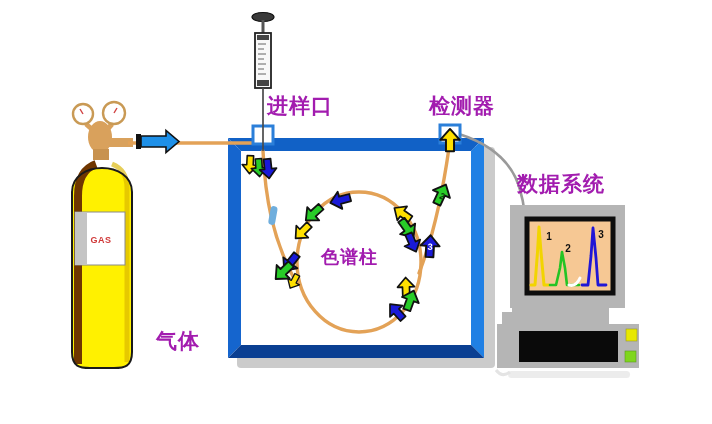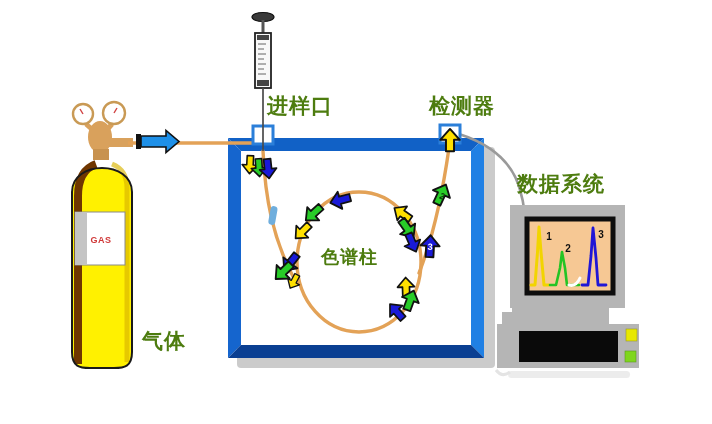--- a/index.html
+++ b/index.html
@@ -2,21 +2,21 @@
 <html><head>
 <meta charset="utf-8">
 <style>
   html,body{margin:0;padding:0;background:#ffffff;}
   #stage{
     position:relative;width:712px;height:424px;background:#ffffff;
     font-family:"Liberation Sans",sans-serif;overflow:hidden;
   }
   #diagram-svg{position:absolute;left:0;top:0;}
   .lbl{
-    position:absolute;font-weight:bold;font-size:21px;color:#4d7c0f;
+    position:absolute;font-weight:bold;font-size:21px;color:#a21caf;
     letter-spacing:1px;white-space:nowrap;line-height:1.1;
   }
   .lbl-column{font-size:18px;}
   svg text{font-family:"Liberation Sans",sans-serif;}
 </style>
 </head>
 <body>
 
 <div id="stage">
 
@@ -134,15 +134,15 @@
       <use href="#marr" transform="translate(450,141) rotate(180) scale(1.15)" fill="#FFE000"></use>
       <text transform="translate(430,250) rotate(3)" font-size="9" font-weight="bold" fill="#ffffff" text-anchor="middle">3</text>
       <text transform="translate(441,199) rotate(25)" font-size="9" font-weight="bold" fill="#0B3B0B" text-anchor="middle">2</text>
     </g>
   </svg>
 
   <div class="lbl" style="left:267px;top:94px;">进样口</div>
   <div class="lbl" style="left:517px;top:172px;">数据系统</div>
   <div class="lbl" style="left:429px;top:94px;">检测器</div>
   <div class="lbl lbl-column" style="left:321px;top:248px;">色谱柱</div>
-  <div class="lbl" style="left:142px;top:329px;">气体</div>
+  <div class="lbl" style="left:156px;top:329px;">气体</div>
 
 </div>
 
 </body></html>

